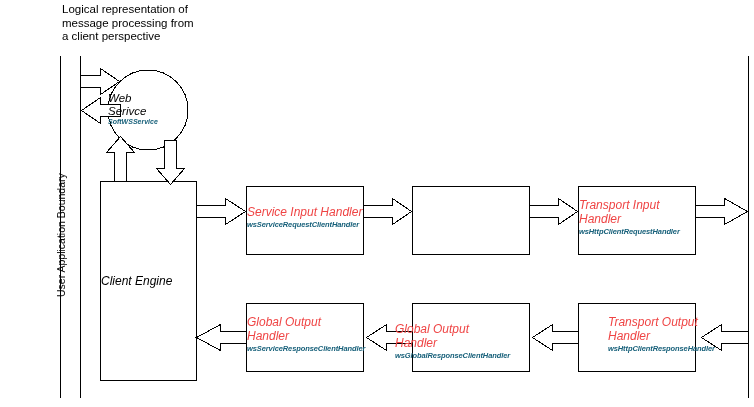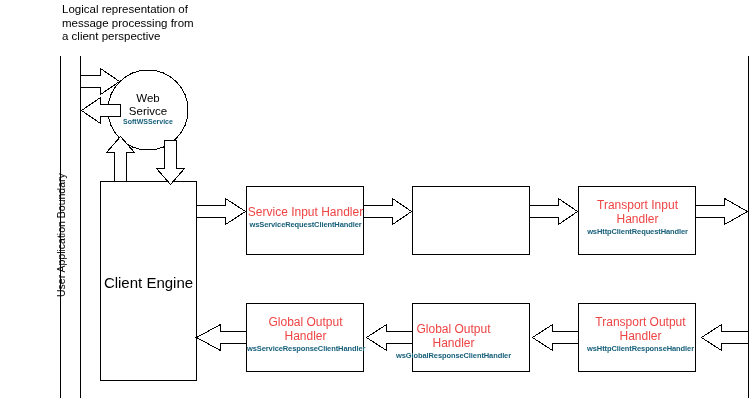--- a/index.html
+++ b/index.html
@@ -29,23 +29,23 @@
     top: 3px;
     width: 230px;
     font-size: 11.5px;
     line-height: 13.5px;
     color: #000000;
     white-space: pre-line;
   }
   
   .node-label {
     position: absolute;
-    text-align: center;
     color: #000000;
     pointer-events: none;
+    font-style: italic;
   }
   .node-title {
     font-size: 12px;
     line-height: 14px;
     color: #ef4444;
   }
   .node-sub {
     font-size: 7.5px;
     line-height: 9px;
     font-weight: bold;
@@ -57,21 +57,21 @@
     font-size: 11.5px;
     line-height: 13px;
   }
   .circle-sub {
     font-size: 7px;
     line-height: 8px;
     font-weight: bold;
     color: #17607a;
   }
   .engine-title {
-    font-size: 15px;
+    font-size: 12px;
   }
   .vlabel {
     position: absolute;
     color: #000000;
     font-size: 10.5px;
     white-space: nowrap;
     transform-origin: 0 0;
   }
   .vlabel.left {
     transform: rotate(-90deg);
@@ -162,21 +162,21 @@
     <div class="node-title">Global Output</div>
     <div class="node-title">Handler</div>
     <div class="node-sub">wsServiceResponseClientHandler</div>
   </div>
 
   <div class="node-label" style="left:359px; top:322px; width:117px;">
     <div class="node-title">Global Output Handler</div>
     <div class="node-sub">wsGlobalResponseClientHandler</div>
   </div>
 
-  <div class="node-label" style="left:546px; top:315px; width:117px;">
+  <div class="node-label" style="left:572px; top:315px; width:117px;">
     <div class="node-title">Transport Output</div>
     <div class="node-title">Handler</div>
     <div class="node-sub">wsHttpClientResponseHandler</div>
   </div>
 
   <div class="vlabel left" style="left:19px; top:297px;">User Application Boundary</div>
   <div class="vlabel right" style="left:727px; top:290px;">Network Boundary</div>
 
 </div>
 

